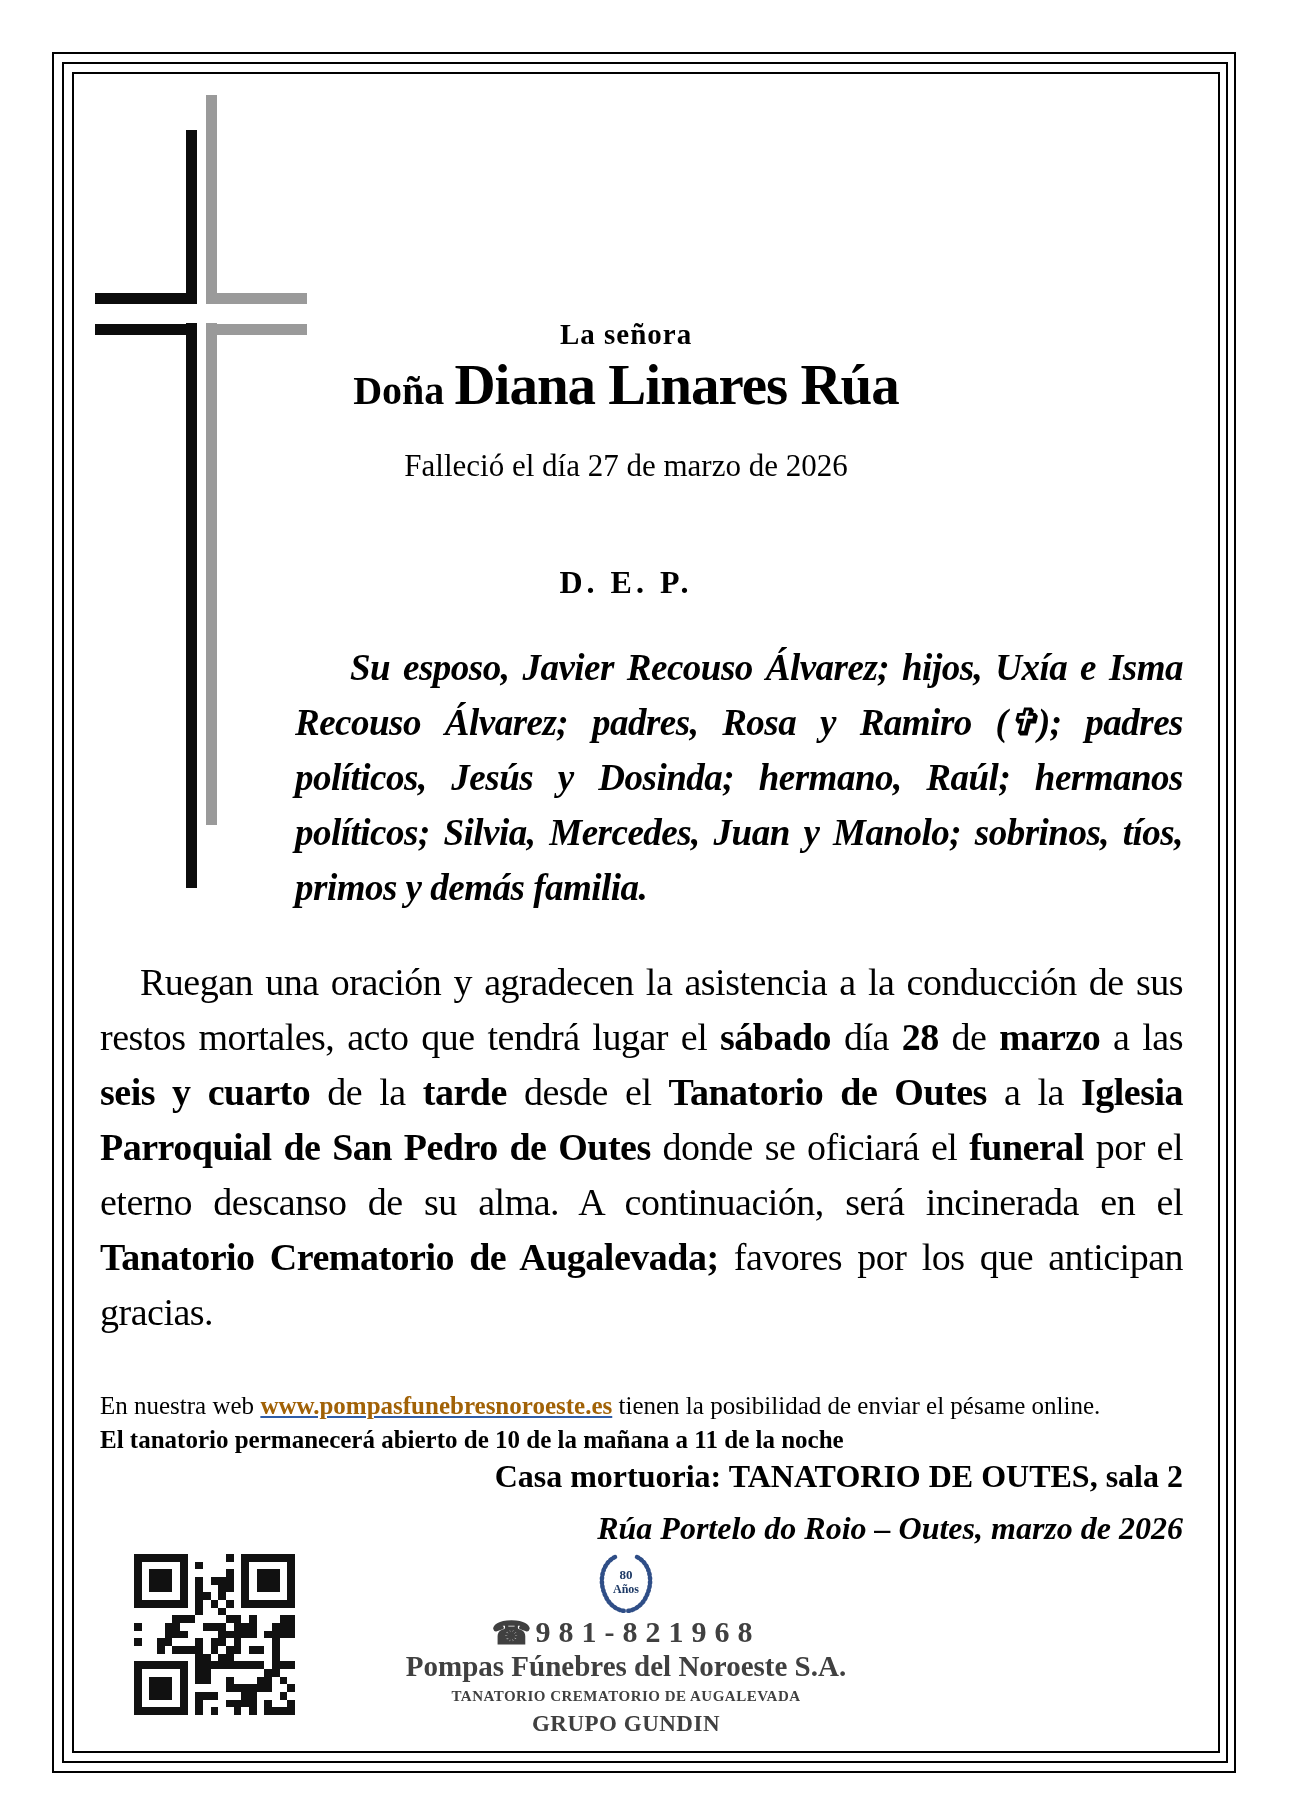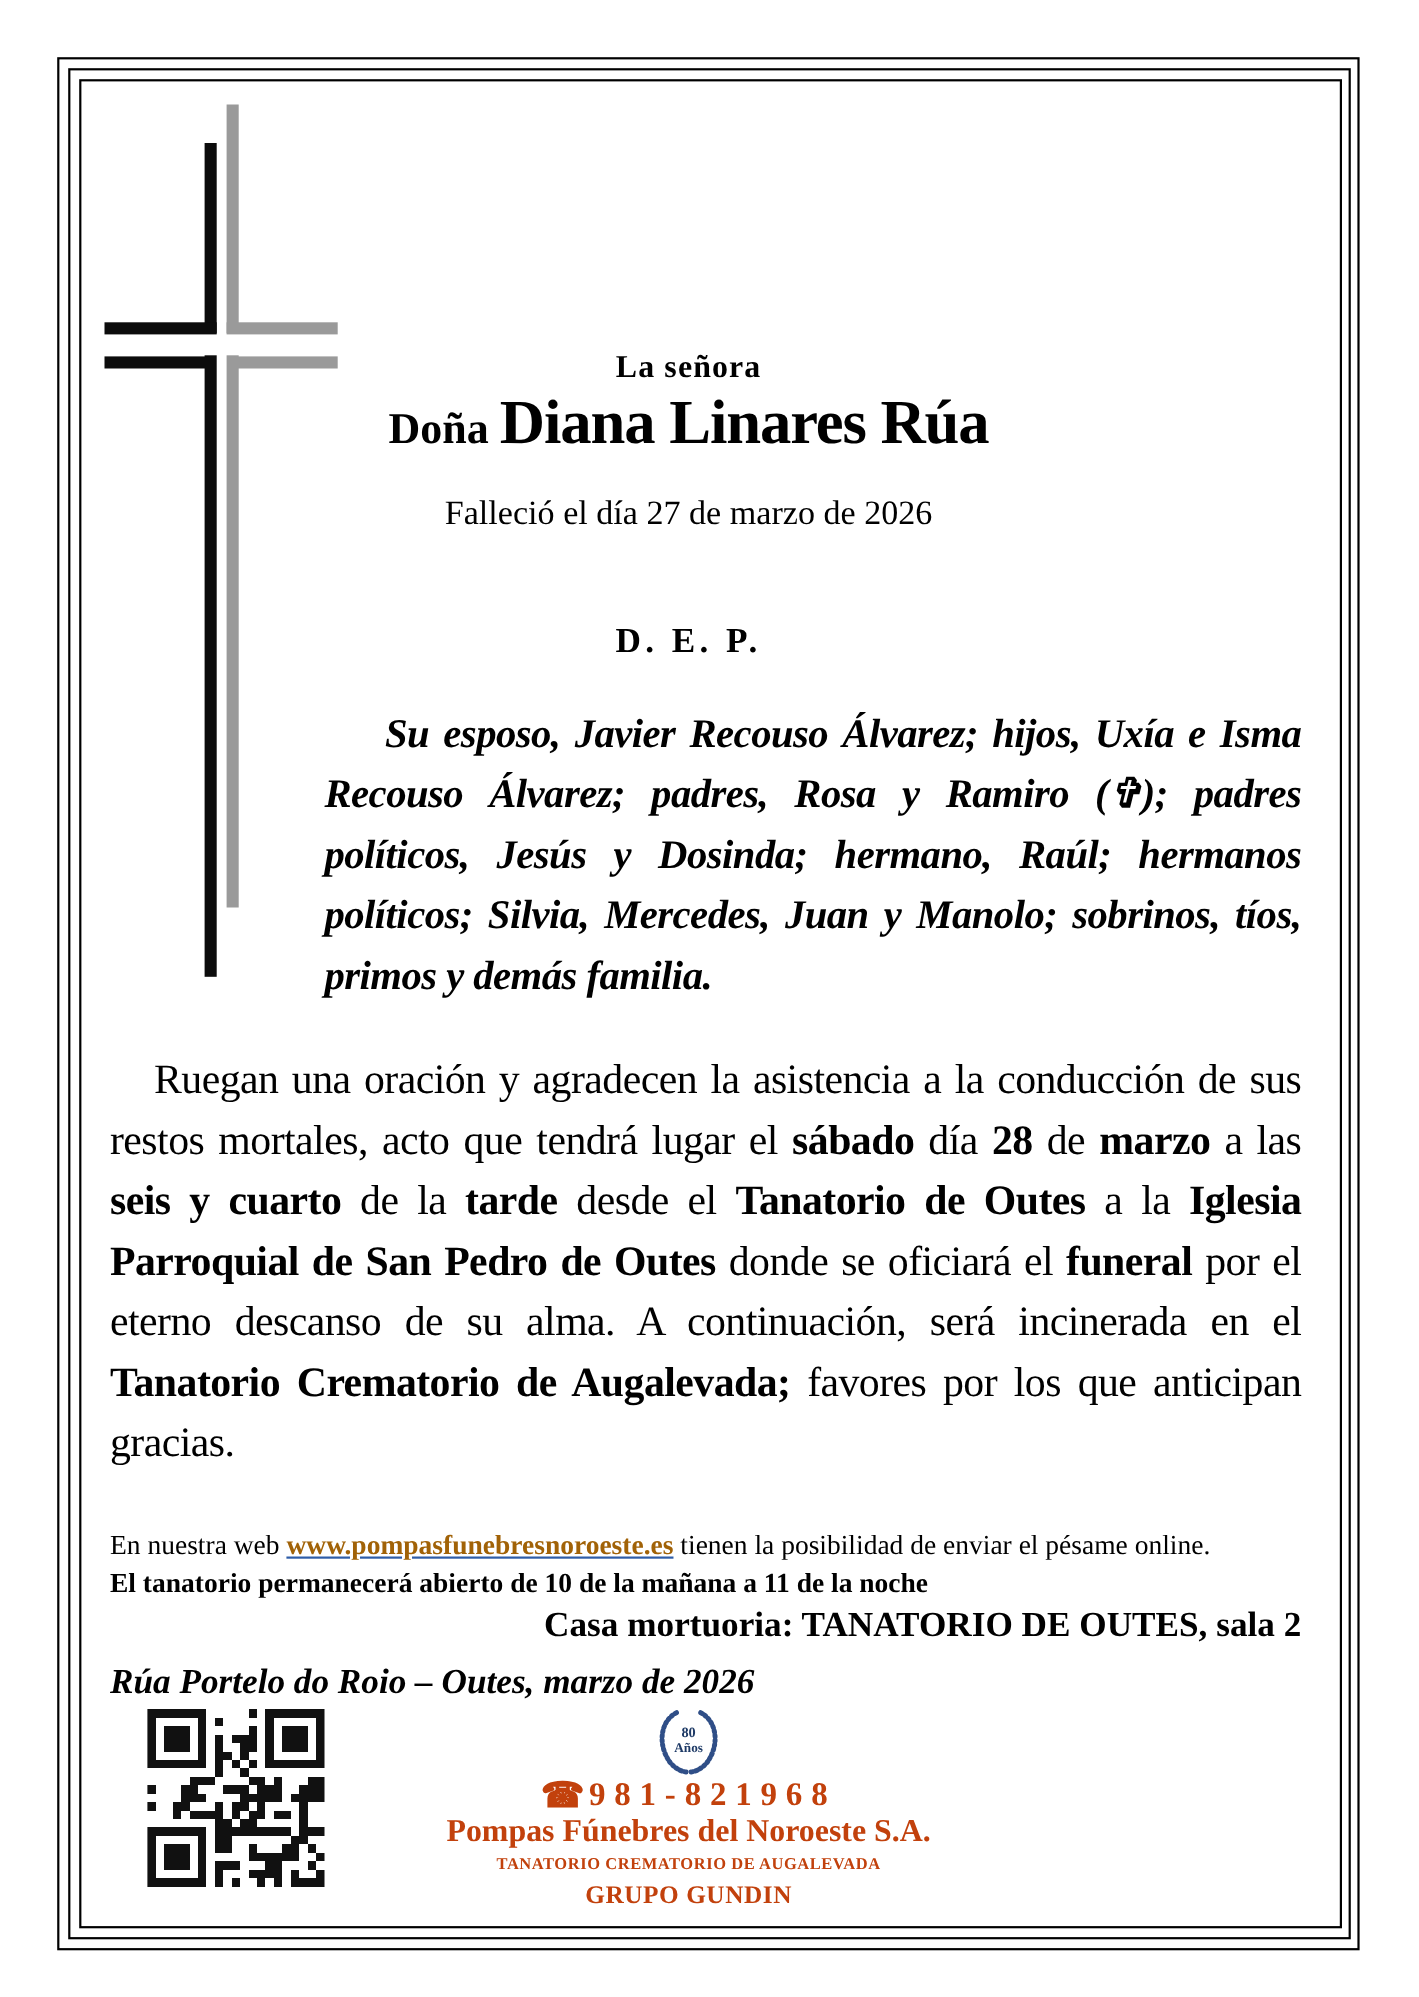--- a/index.html
+++ b/index.html
@@ -29,26 +29,26 @@
   .family-par{position:absolute;left:295px;width:888px;top:640px;
     font-size:37px;line-height:55px;font-weight:bold;font-style:italic;
     text-align:justify;text-indent:55px;letter-spacing:-0.5px;}
   .main-par{position:absolute;left:100px;width:1083px;top:955px;
     font-size:38px;line-height:55px;text-align:justify;text-indent:40px;letter-spacing:-0.5px;}
 
   .web-line{position:absolute;left:100px;width:1083px;top:1392px;font-size:25px;}
   .web-link{color:#a16207;text-decoration:underline;font-weight:bold;text-decoration-color:#2d5ca8;}
   .hours-line{position:absolute;left:100px;width:1083px;top:1426px;font-size:25px;font-weight:bold;}
   .casa-line{position:absolute;left:100px;width:1083px;top:1458px;font-size:32px;font-weight:bold;text-align:right;}
-  .rua-line{position:absolute;left:100px;width:1083px;top:1510px;font-size:32px;font-weight:bold;font-style:italic;text-align:left;}
+  .rua-line{position:absolute;left:100px;width:1083px;top:1510px;font-size:32px;font-weight:bold;font-style:italic;text-align:right;}
 
   .qr{position:absolute;left:134px;top:1553px;width:161px;height:163px;}
   .qr svg{width:100%;height:100%;shape-rendering:crispEdges;}
 
-  .footer{position:absolute;left:72px;right:110px;top:1552px;text-align:center;color:#c2410c;}
+  .footer{position:absolute;left:72px;right:110px;top:1552px;text-align:center;color:#404040;}
   .wreath{display:block;margin:0 auto;width:66px;height:62px;}
   .phone-line{font-size:30px;font-weight:bold;line-height:32px;margin-top:2px;white-space:nowrap;}
   .phone-icon{font-size:32px;vertical-align:-2px;margin-right:4px;letter-spacing:0;}
   .phone-number{letter-spacing:8px;}
   .company{font-size:29px;font-weight:bold;line-height:34px;}
   .crematorio{font-size:15px;font-weight:bold;line-height:27px;letter-spacing:0.5px;}
   .grupo{font-size:23px;font-weight:bold;line-height:27px;letter-spacing:0.5px;}
 </style>
 </head>
 <body>

